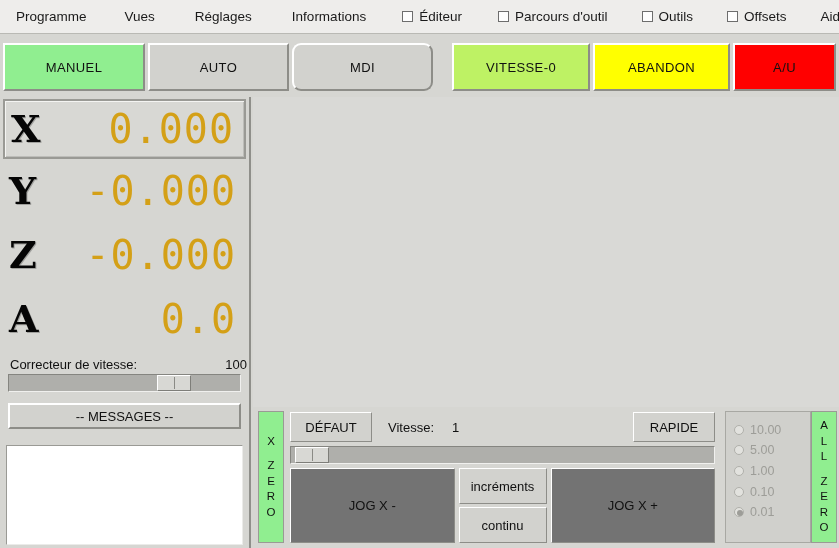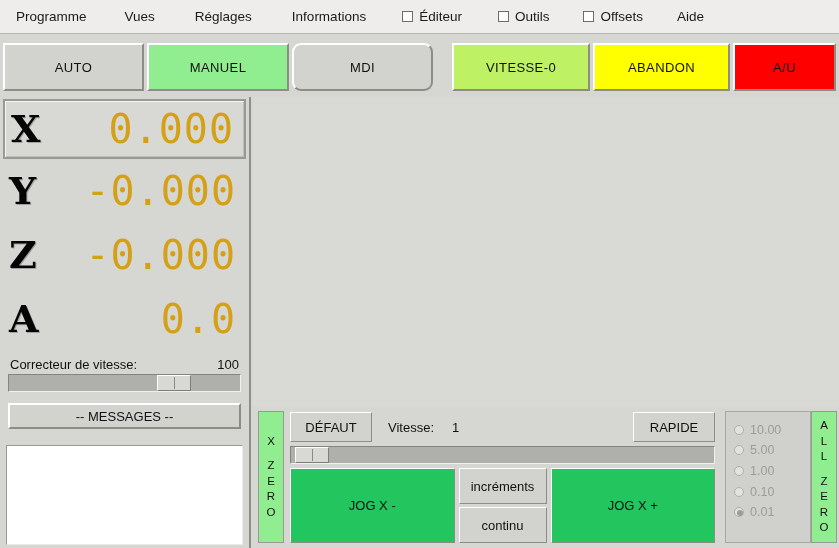--- a/index.html
+++ b/index.html
@@ -136,21 +136,21 @@
     color: #d4a017;
     letter-spacing: 1px;
     line-height: 1;
     padding-right: 4px;
   }
 
   .fo-label-row {
     display: flex;
     justify-content: space-between;
     align-items: baseline;
-    padding: 6px 10px 2px 10px;
+    padding: 6px 2px 2px 10px;
     font-size: 13px;
     color: #111;
   }
   .fo-slider-wrap {
     padding: 0 8px;
   }
   .fo-slider {
     position: relative;
     height: 18px;
     background: #afafab;
@@ -299,21 +299,21 @@
     margin-top: 3px;
   }
 
   .jog-btnrow {
     flex: 1 1 auto;
     display: flex;
     margin-top: 4px;
     gap: 4px;
   }
   .jog-big {
-    background: #22c55e;
+    background: #737373;
     border-top: 1px solid #ffffff;
     border-left: 1px solid #ffffff;
     border-right: 1px solid #8d8d88;
     border-bottom: 1px solid #8d8d88;
     display: flex;
     align-items: center;
     justify-content: center;
     font-size: 13px;
     color: #111;
     cursor: default;
@@ -372,37 +372,41 @@
     <div class="menu-item menu-gap-a">Programme</div>
     <div class="menu-item menu-gap-b">Vues</div>
     <div class="menu-item menu-gap-c">Réglages</div>
     <div class="menu-item menu-gap-d">Informations</div>
 
     <div class="menu-item menu-check menu-gap-e">
       <span class="chkbox"></span>
       <span>Éditeur</span>
     </div>
 
+    <div class="menu-item menu-check menu-gap-f">
+      <span class="chkbox"></span>
+      <span>Parcours d'outil</span>
+    </div>
 
     <div class="menu-item menu-check menu-gap-g">
       <span class="chkbox"></span>
       <span>Outils</span>
     </div>
 
     <div class="menu-item menu-check menu-gap-g">
       <span class="chkbox"></span>
       <span>Offsets</span>
     </div>
 
     <div class="menu-item">Aide</div>
   </div>
 
   <div class="tabrow">
+    <div class="tabbtn tab-manuel" style="background: rgb(144, 238, 144);">MANUEL</div>
     <div class="tabbtn tab-auto" style="background: rgb(210, 210, 206);">AUTO</div>
-    <div class="tabbtn tab-manuel" style="background: rgb(144, 238, 144);">MANUEL</div>
     <div class="tabbtn tab-mdi" style="background: rgb(210, 210, 206);">MDI</div>
     <div class="tabbtn tab-vitesse" style="background: #bef264; margin-left: 16px;">VITESSE-0</div>
     <div class="tabbtn tab-abandon" style="background: rgb(255, 255, 0);">ABANDON</div>
     <div class="tabbtn tab-au" style="background: rgb(255, 0, 0);">A/U</div>
   </div>
 
   <div class="mainarea"></div>
 
   <div class="leftpanel">
 

